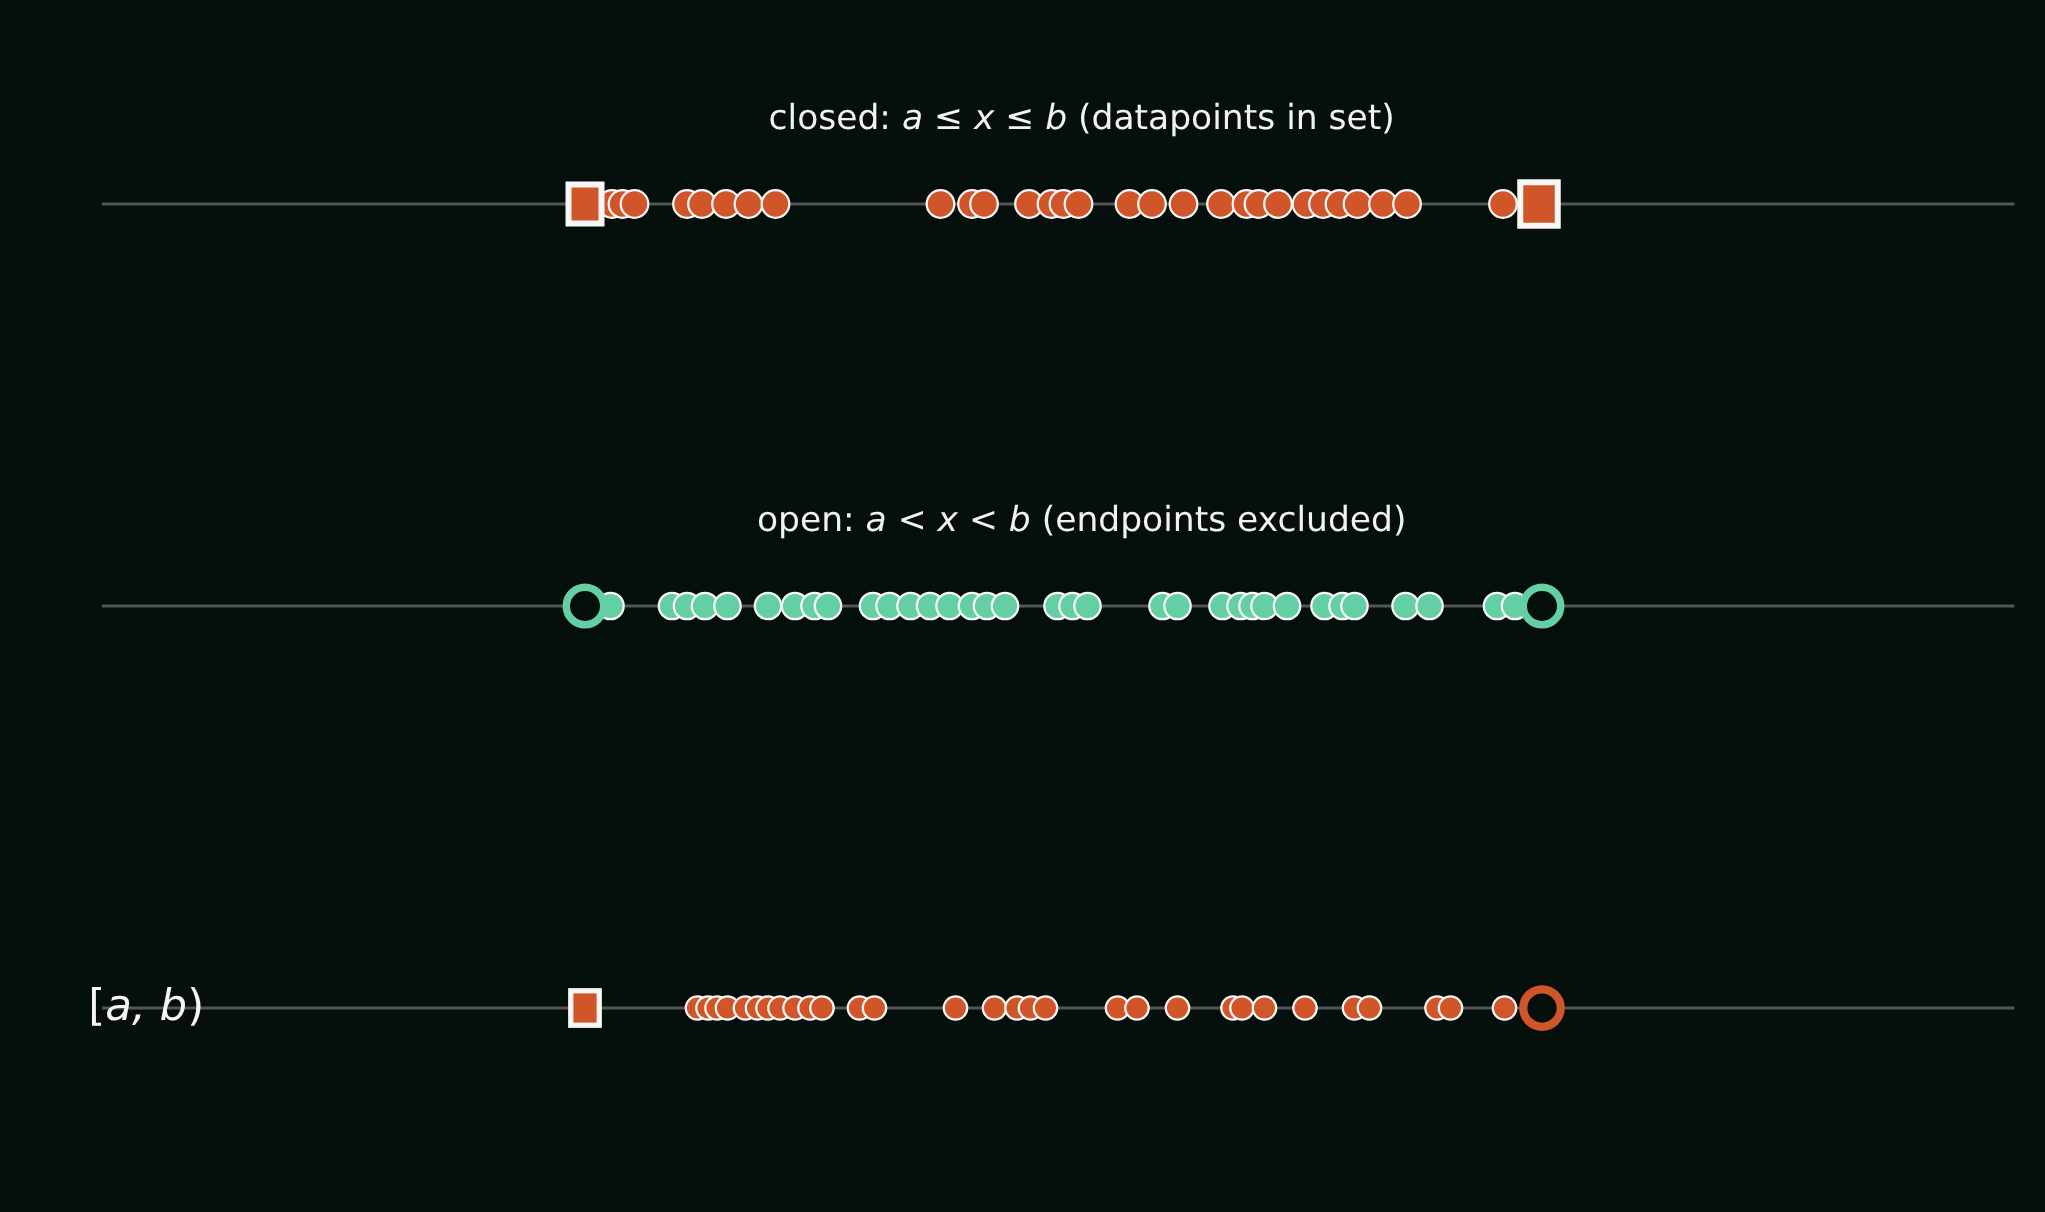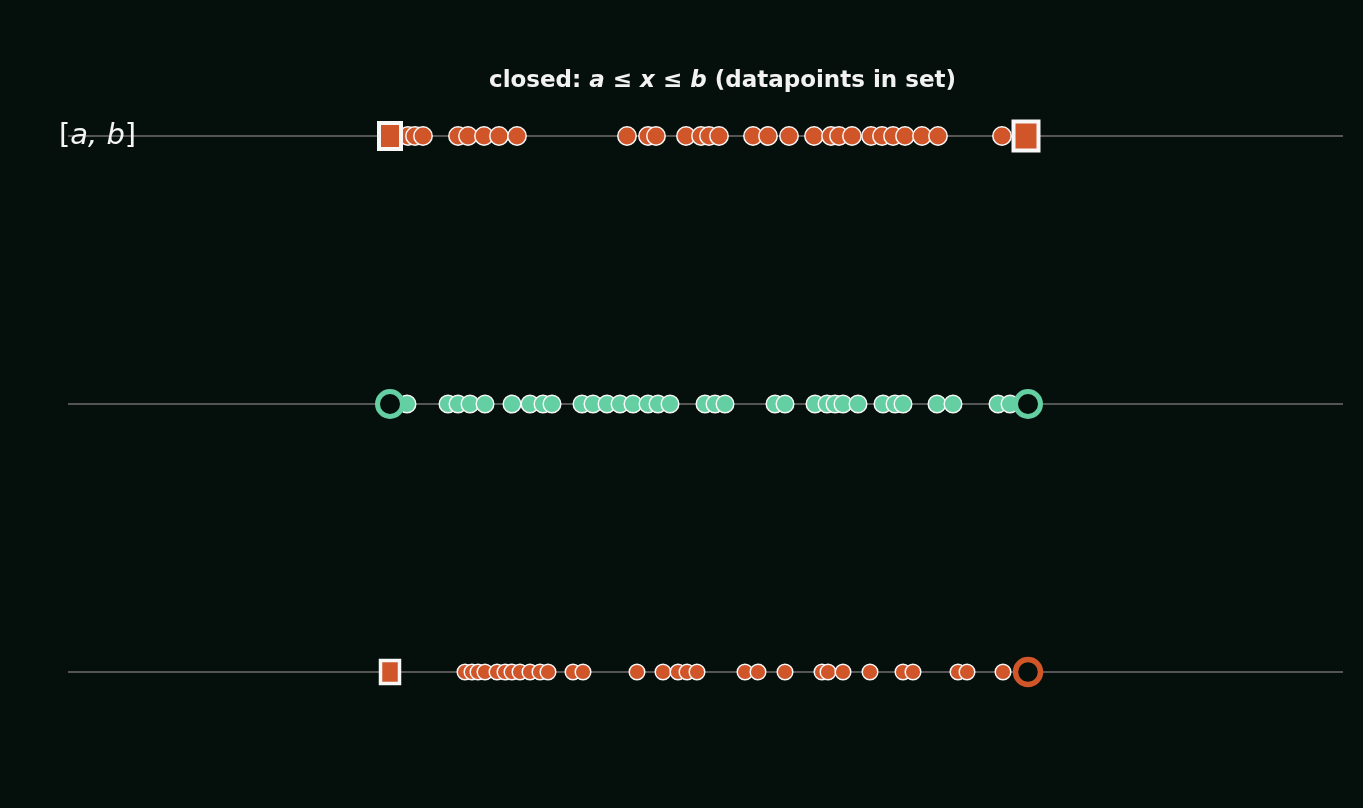--- a/index.html
+++ b/index.html
@@ -9,21 +9,20 @@
     position:relative;overflow:hidden;
     font-family:"DejaVu Sans", sans-serif;
   }
   .fig{position:absolute;left:0;top:0;width:1363px;height:808px;}
   svg{position:absolute;left:0;top:0;}
   .row-title{
     position:absolute;left:60px;right:10px;
     text-align:center;
     color:#f2f2f2;font-size:23px;line-height:28px;
     white-space:pre;
-    font-weight:bold;
   }
   .math{font-style:italic;}
   .interval-label{
     position:absolute;left:22px;transform:translateY(-52%);
     color:#f5f5f5;font-size:29px;white-space:pre;
   }
 </style>
 </head>
 <body>
 
@@ -137,21 +136,24 @@
         <circle cx="1003" cy="672" r="7.8" fill="#d0562a" stroke="#f7f7f7" stroke-width="1.5"></circle>
         <rect x="380.5" y="660.5" width="19" height="23" fill="#d0562a" stroke="#f7f7f7" stroke-width="3.5"></rect>
         <circle cx="1028" cy="672" r="12.5" fill="#050f0b" stroke="#d0562a" stroke-width="5.5"></circle>
       </g>
     </svg>
 
   <div class="row-title" style="top:37px">
     <span>closed: </span><span class="math">a ≤ x ≤ b</span><span> (datapoints in set)</span>
   </div>
 
-
-
-  <div class="interval-label" style="top:136px">
-    <span>[</span><span class="math">a, b</span><span>]</span>
+  <div class="row-title" style="top:305px">
+    <span>open: </span><span class="math">a &lt; x &lt; b</span><span> (endpoints excluded)</span>
   </div>
 
 
 
+
+  <div class="interval-label" style="top:672px">
+    <span>[</span><span class="math">a, b</span><span>)</span>
+  </div>
+
 </div>
 
 </body></html>

